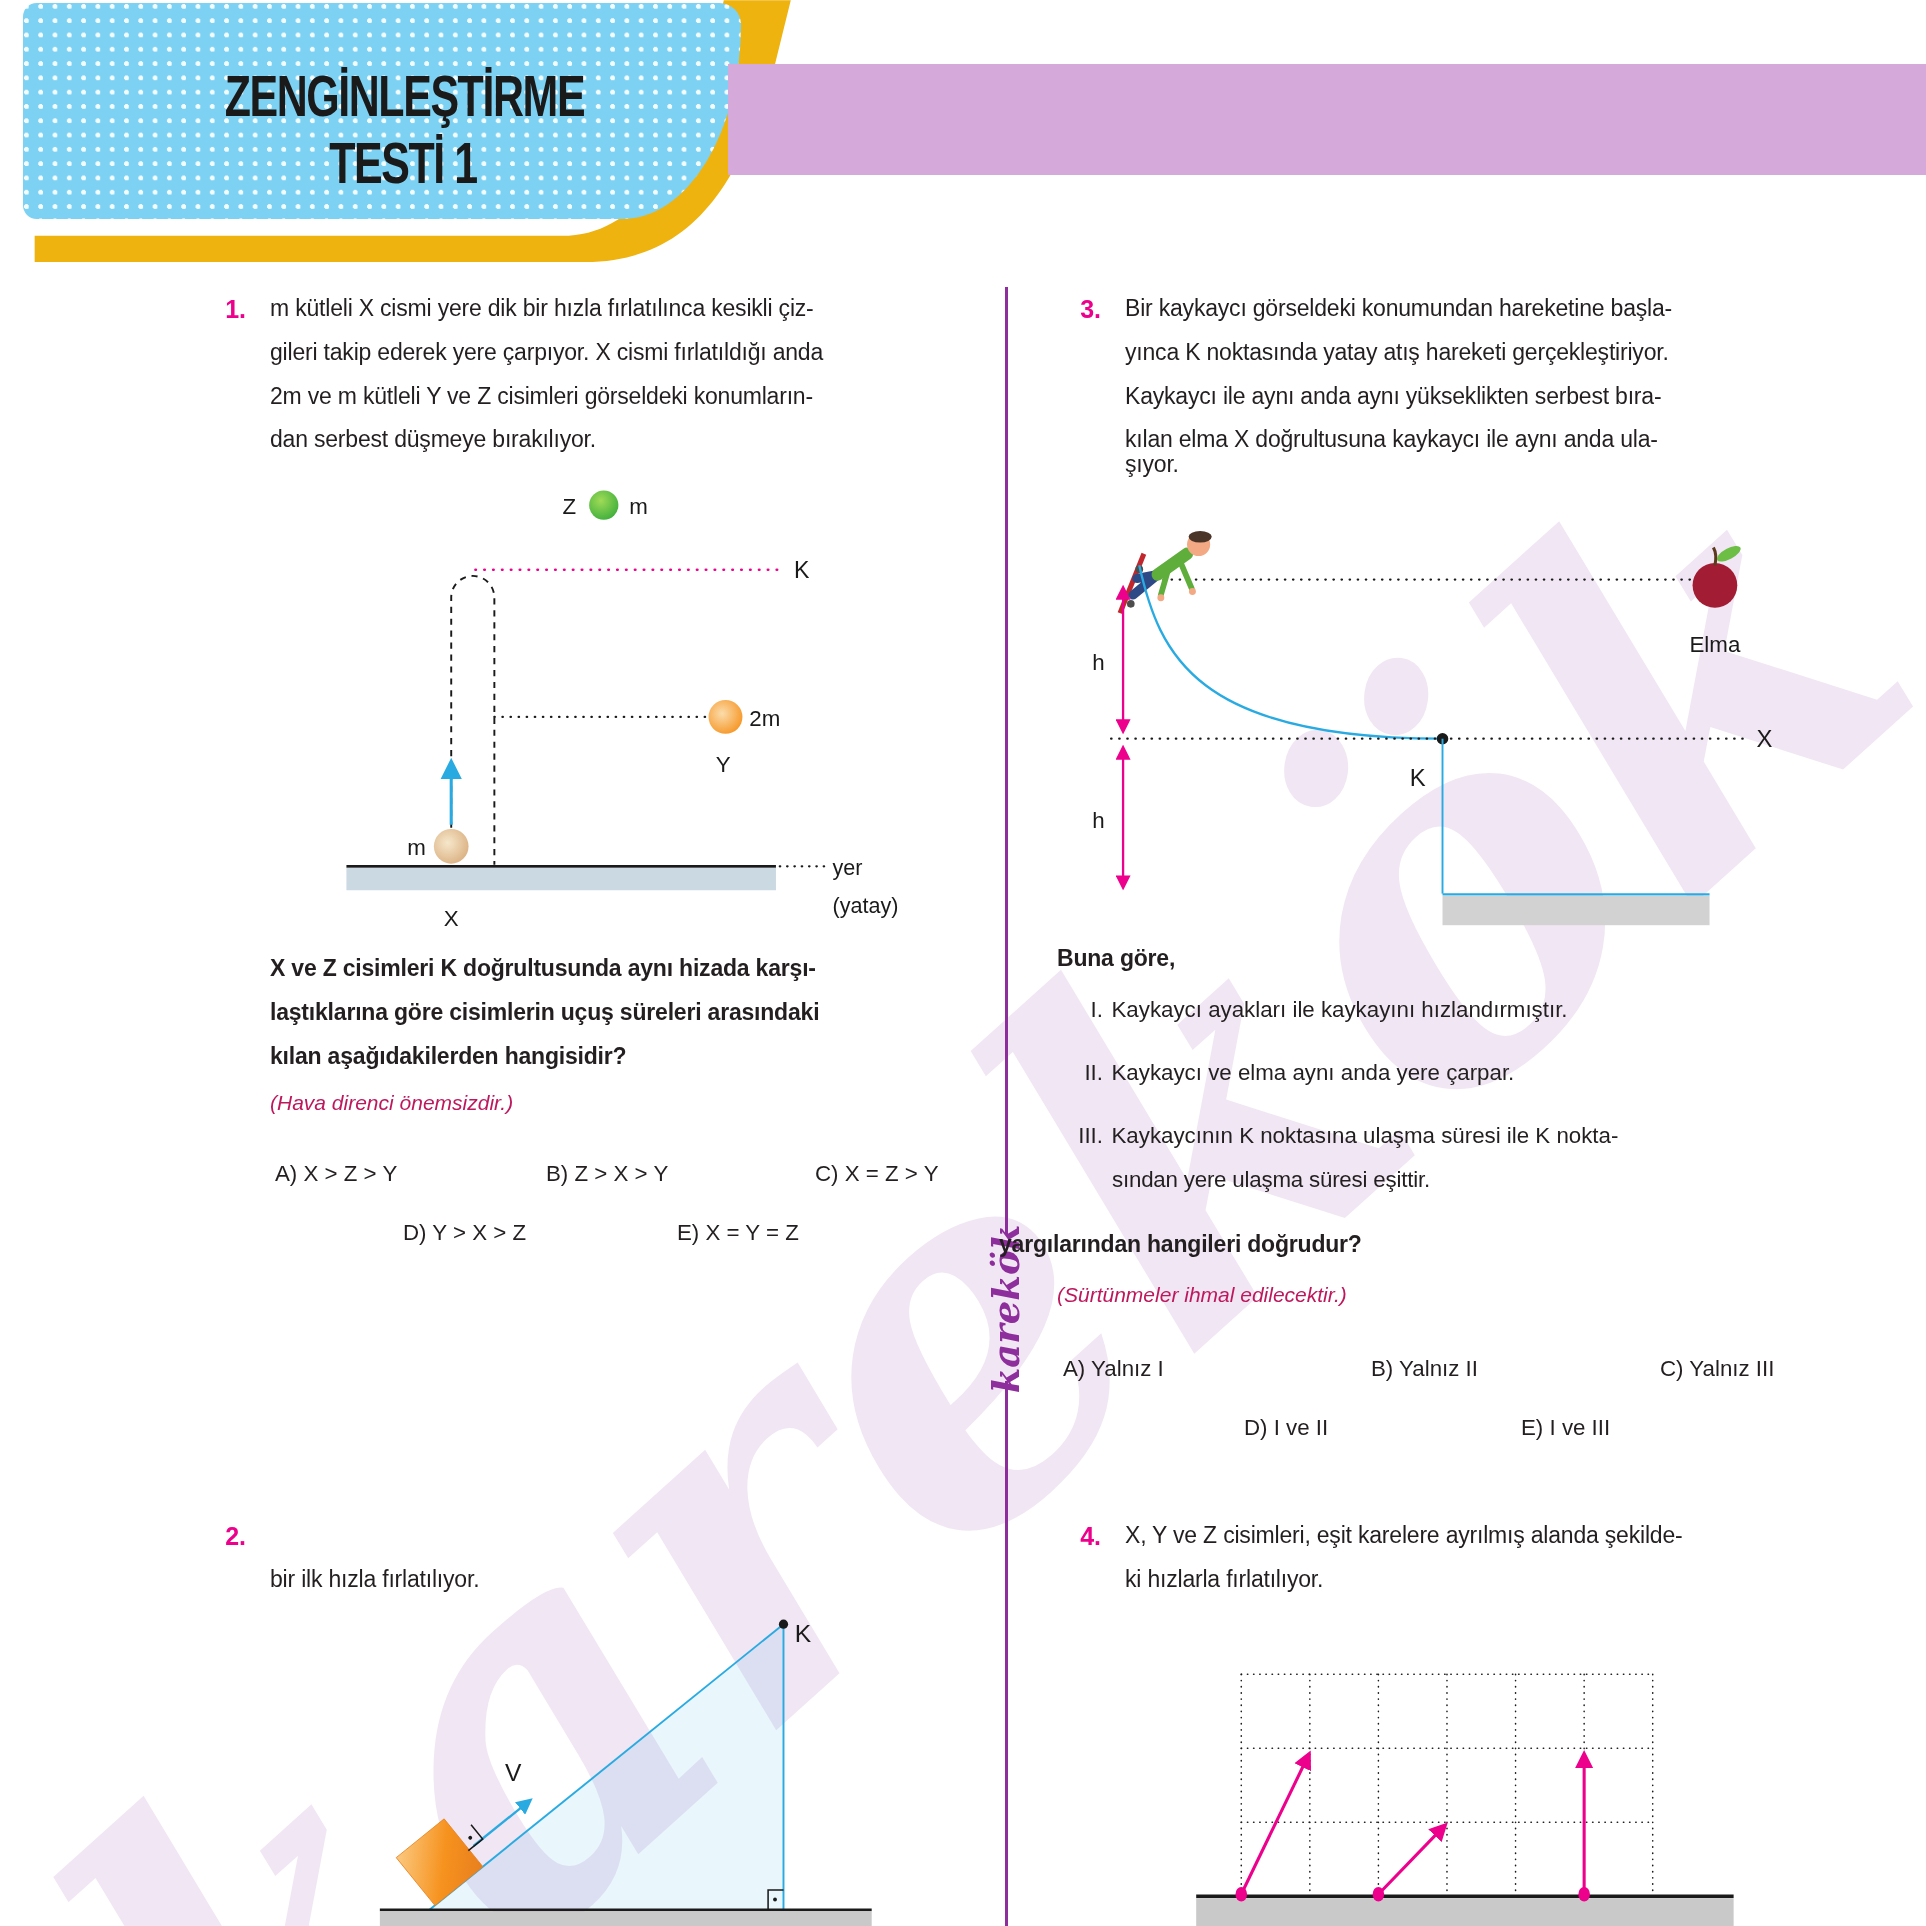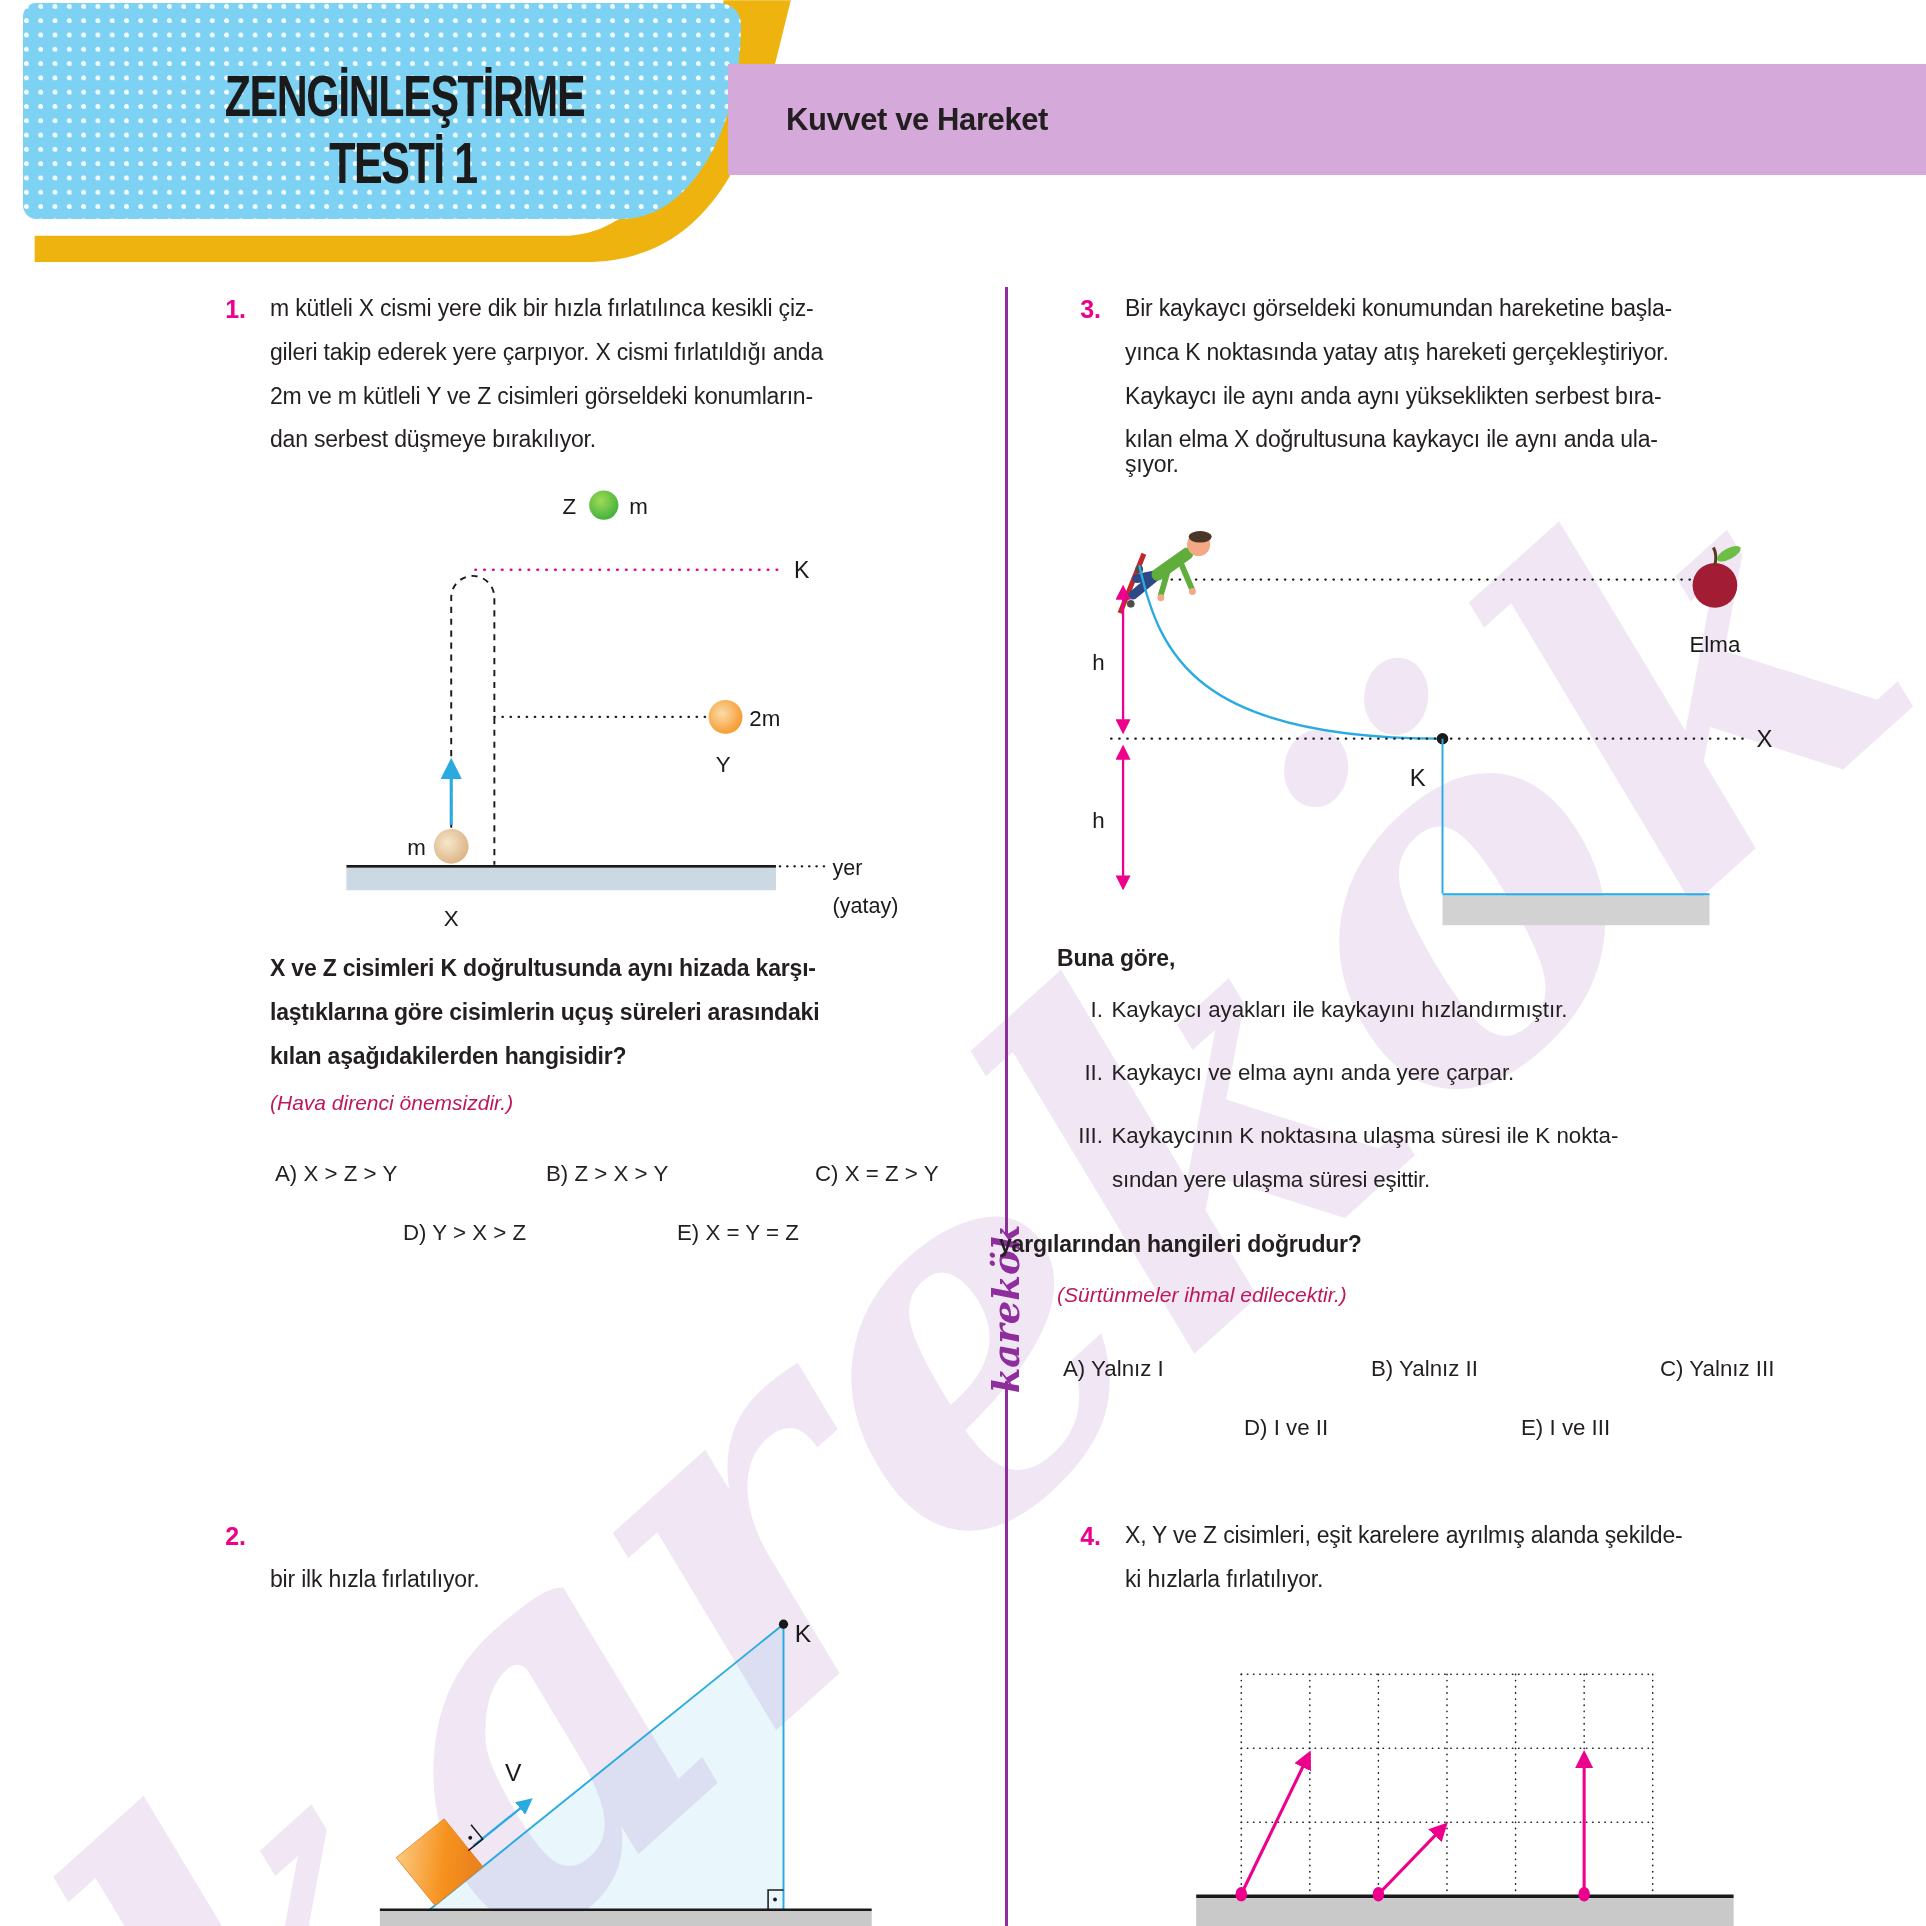--- a/index.html
+++ b/index.html
@@ -49,21 +49,20 @@
 
   <div class="content">
 
     <svg class="abs" style="left:0;top:0;" width="847" height="270" viewBox="0 0 2200 700">
       <path d="M 90 612 L 1460 612 C 1650 612 1772 430 1850 120 L 1880 0 L 2054 0 L 2012 170 C 1926 470 1800 680 1520 680 L 90 680 Z" fill="#EFB310"></path>
     </svg>
     <div class="abs bluebox"></div>
     <div class="abs title-line" style="left:162px;top:62px;">ZENGİNLEŞTİRME</div>
     <div class="abs title-line" style="left:162px;top:129px;">TESTİ 1</div>
     <div class="abs lavbox"></div>
-    <div class="abs subject">Kuvvet ve Hareket</div>
 
     <div class="abs divseg" style="left:1005px;top:287px;height:948px;"></div>
     <div class="abs sidebrand">
         <span>karekök</span>
       </div>
     <div class="abs divseg" style="left:1005px;top:1381px;height:925px;"></div>
 
     <div class="abs qnum" style="left:202px;top:295px;">1.</div>
     <div class="abs bline" style="left:270px;top:295px;">m kütleli X cismi yere dik bir hızla fırlatılınca kesikli çiz-</div>
     <div class="abs bline" style="left:270px;top:339px;">gileri takip ederek yere çarpıyor. X cismi fırlatıldığı anda</div>

